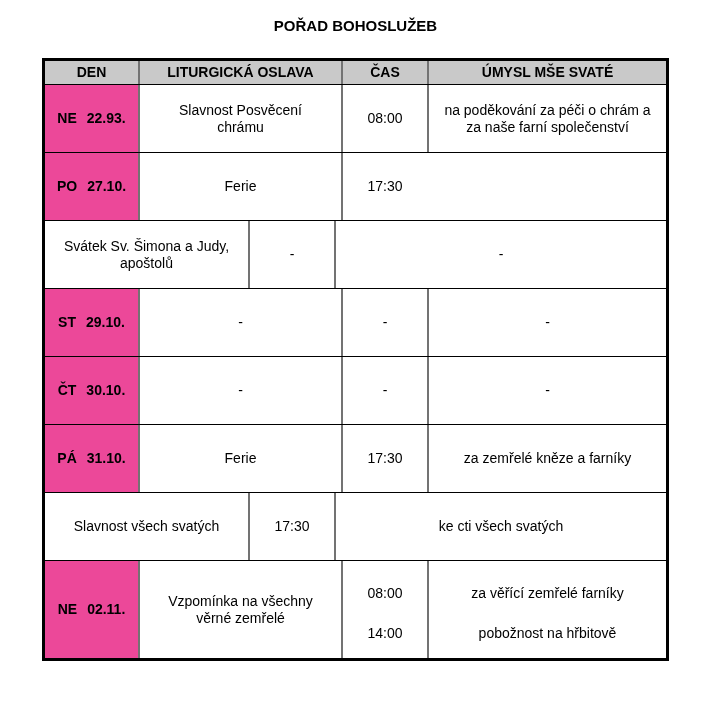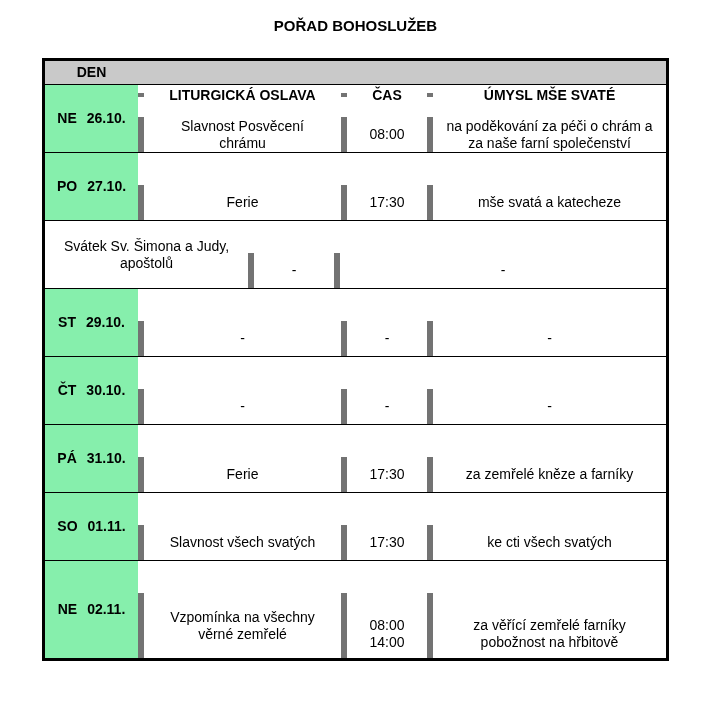--- a/index.html
+++ b/index.html
@@ -37,30 +37,30 @@
   .row.head { height: 23px; background: #c9c9c9; }
   .row.last { height: 98px; }
   .cell {
     display: flex;
     align-items: center;
     justify-content: center;
     text-align: center;
     font-size: 14px;
     line-height: 17px;
     white-space: pre-line;
-    padding: 2px 4px;
+    padding: 8px 4px;
   }
-  .cell + .cell { border-left: 6px solid #737373; margin-top: 32px; }
+  .cell + .cell { border-left: 2px solid #737373; }
   .c-den   { width: 93px; }
   .c-oslava{ width: 203px; }
   .c-cas   { width: 86px; }
   .c-umysl { flex: 1; }
   .hcell { font-weight: bold; font-size: 14px; }
   .dencell {
-    background: #86efac;
+    background: #ec4899;
     font-weight: bold;
     gap: 10px;
     white-space: nowrap;
   }
   .dual {
     flex-direction: column;
     justify-content: space-between;
     padding-top: 24px;
     padding-bottom: 16px;
   }
@@ -79,37 +79,36 @@
     <div class="row head">
       <div class="cell c-den hcell">DEN</div>
       <div class="cell c-oslava hcell">LITURGICKÁ OSLAVA</div>
       <div class="cell c-cas hcell">ČAS</div>
       <div class="cell c-umysl hcell">ÚMYSL MŠE SVATÉ</div>
     </div>
 
     <div class="row">
       <div class="cell c-den dencell">
         <span>NE</span>
-        <span>26.10.</span>
+        <span>22.93.</span>
       </div>
       <div class="cell c-oslava">Slavnost Posvěcení
 chrámu</div>
       <div class="cell c-cas">08:00</div>
       <div class="cell c-umysl">na poděkování za péči o chrám a
 za naše farní společenství</div>
     </div>
 
     <div class="row">
       <div class="cell c-den dencell">
         <span>PO</span>
         <span>27.10.</span>
       </div>
       <div class="cell c-oslava">Ferie</div>
       <div class="cell c-cas">17:30</div>
-      <div class="cell c-umysl">mše svatá a katecheze</div>
     </div>
 
     <div class="row">
       <div class="cell c-oslava">Svátek Sv. Šimona a Judy,
 apoštolů</div>
       <div class="cell c-cas">-</div>
       <div class="cell c-umysl">-</div>
     </div>
 
     <div class="row">
@@ -136,24 +135,20 @@
       <div class="cell c-den dencell">
         <span>PÁ</span>
         <span>31.10.</span>
       </div>
       <div class="cell c-oslava">Ferie</div>
       <div class="cell c-cas">17:30</div>
       <div class="cell c-umysl">za zemřelé kněze a farníky</div>
     </div>
 
     <div class="row">
-      <div class="cell c-den dencell">
-        <span>SO</span>
-        <span>01.11.</span>
-      </div>
       <div class="cell c-oslava">Slavnost všech svatých</div>
       <div class="cell c-cas">17:30</div>
       <div class="cell c-umysl">ke cti všech svatých</div>
     </div>
 
     <div class="row last">
       <div class="cell c-den dencell">
         <span>NE</span>
         <span>02.11.</span>
       </div>

